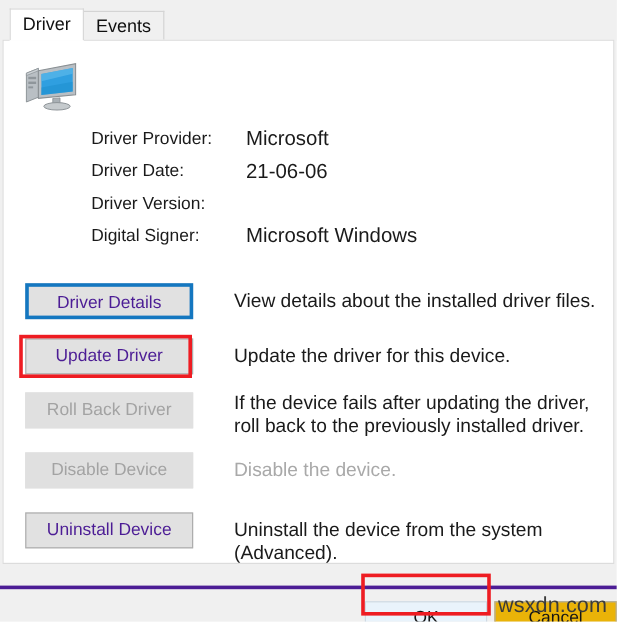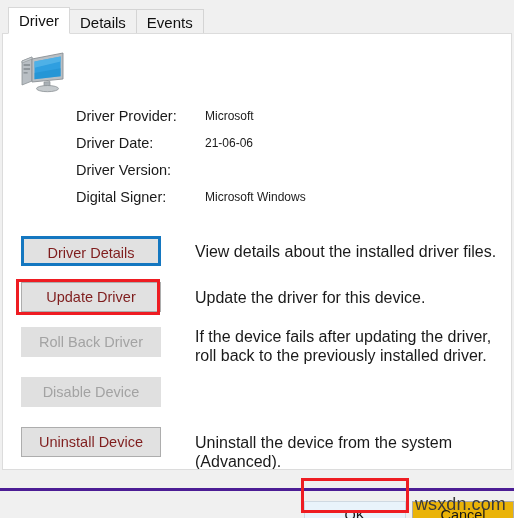--- a/index.html
+++ b/index.html
@@ -103,21 +103,21 @@
     align-items: flex-start;
   }
   .info-label {
     width: 129px;
     font-size: 14.5px;
     color: #1a1a1a;
     line-height: 18px;
     white-space: nowrap;
   }
   .info-value {
-    font-size: 12px;
+    font-size: 17px;
     color: #1a1a1a;
     line-height: 18px;
     white-space: nowrap;
   }
 
   
   .actions {
     position: absolute;
     left: 0;
     top: 0;
@@ -129,21 +129,21 @@
     width: 100%;
     height: 34px;
   }
   .btn {
     position: absolute;
     left: 18px;
     width: 140px;
     height: 30px;
     background: #e1e1e1;
     border: 1px solid #adadad;
-    color: #7f1d1d;
+    color: #4c1d95;
     font-family: "Liberation Sans", sans-serif;
     font-size: 14.5px;
     line-height: 28px;
     text-align: center;
     box-sizing: border-box;
     padding: 0;
     cursor: default;
     white-space: nowrap;
   }
   .btn.focused {
@@ -224,21 +224,20 @@
   }
 </style>
 </head>
 <body>
 
 <div id="dialog">
 
   <div class="tabstrip">
     <div class="tabs">
       <div class="tab selected">Driver</div>
-      <div class="tab">Details</div>
       <div class="tab">Events</div>
     </div>
   </div>
 
   <div class="panel">
 
     <div class="device-icon">
       <svg width="48" height="44" viewBox="0 0 48 44" xmlns="http://www.w3.org/2000/svg">
 
         <polygon points="3,10 13,6 13,30 3,34" fill="#b9bfc4" stroke="#8c9296" stroke-width="0.8"></polygon>
@@ -288,20 +287,21 @@
         <div class="desc" style="top:6px;">Update the driver for this device.</div>
       </div>
 
       <div class="action-row" style="top:293px;">
         <button class="btn disabled">Roll Back Driver</button>
         <div class="desc" style="top:0px;">If the device fails after updating the driver, roll back to the previously installed driver.</div>
       </div>
 
       <div class="action-row" style="top:343px;">
         <button class="btn disabled">Disable Device</button>
+        <div class="desc dim" style="top:6px;">Disable the device.</div>
       </div>
 
       <div class="action-row" style="top:393px;">
         <button class="btn">Uninstall Device</button>
         <div class="desc" style="top:6px;">Uninstall the device from the system (Advanced).</div>
       </div>
 
     </div>
   </div>
 

